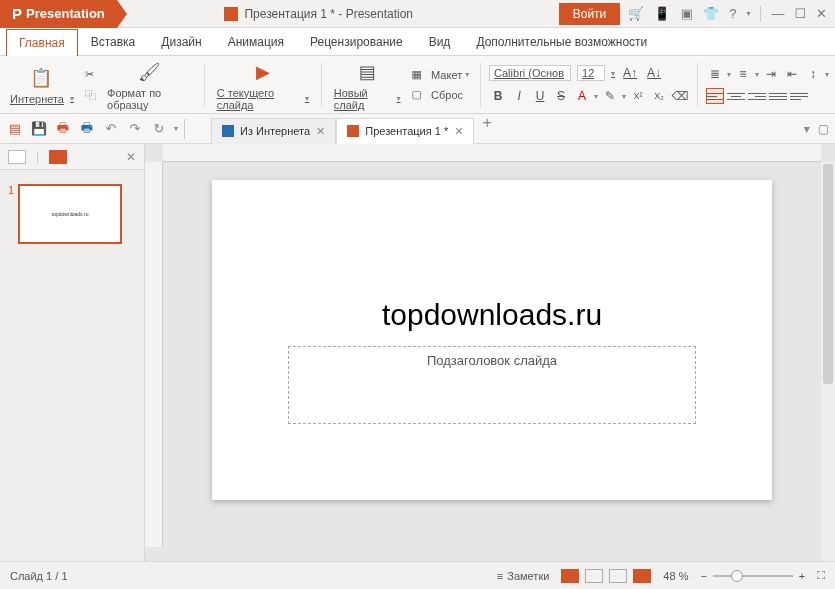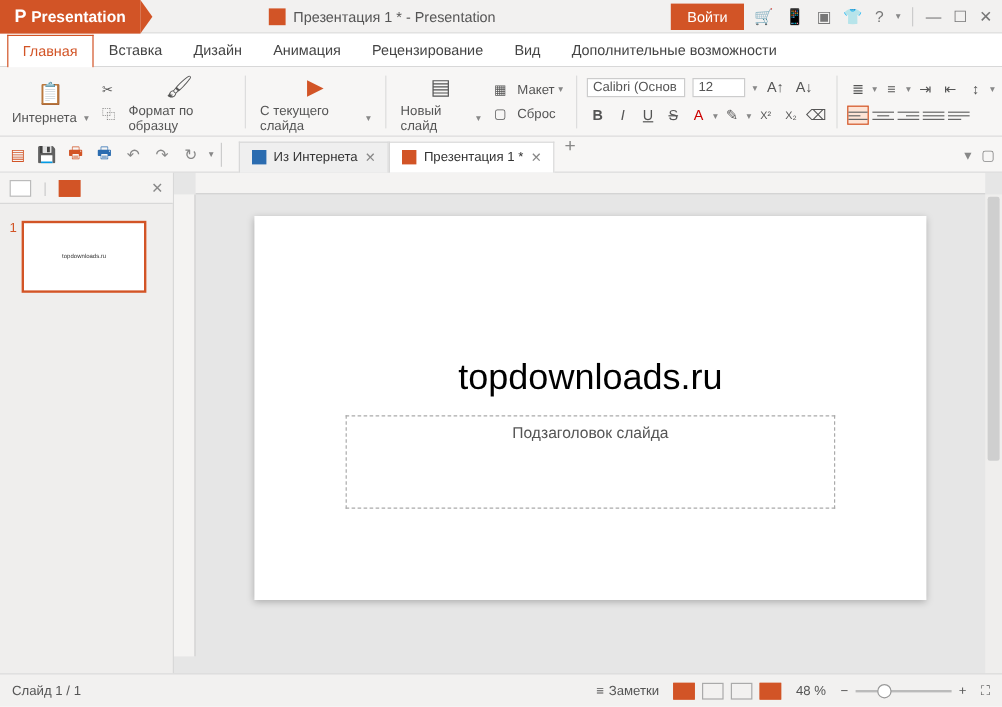--- a/index.html
+++ b/index.html
@@ -21,38 +21,38 @@
 
 .menubar { height: 28px; background: #fff; display: flex; align-items: flex-end; border-bottom: 1px solid #d8d8d8; padding-left: 6px; gap: 0; }
 .menu-tab { padding: 6px 12px; font-size: 12px; color: #444; cursor: pointer; border: 1px solid transparent; border-bottom: none; }
 .menu-tab.active { background: #fff; border-color: #d25426; color: #d25426; position: relative; top: 1px; }
 
 
 .ribbon { height: 58px; background: #f7f6f5; border-bottom: 1px solid #d8d8d8; display: flex; align-items: center; padding: 0 6px; gap: 4px; font-size: 11px; color: #555; }
 .ribbon-group { display: flex; flex-direction: column; align-items: center; gap: 2px; padding: 0 4px; }
 .ribbon-big-icon { width: 26px; height: 26px; display: flex; align-items: center; justify-content: center; font-size: 18px; }
 .ribbon-sep { width: 1px; height: 44px; background: #ddd; margin: 0 4px; }
-.ribbon-row { display: flex; align-items: center; gap: 6px; }
+.ribbon-row { display: flex; align-items: center; gap: 6px; text-decoration: underline; }
 .ribbon-col { display: flex; flex-direction: column; gap: 3px; }
 .ribbon-btn { display: flex; align-items: center; gap: 3px; padding: 2px 3px; cursor: pointer; }
 .drop { font-size: 8px; color: #888; }
 .font-select { border: 1px solid #ccc; background: #fff; padding: 1px 4px; font-size: 11px; width: 82px; overflow: hidden; white-space: nowrap; }
-.size-select { border: 1px solid #ccc; background: #fff; padding: 1px 4px; font-size: 11px; width: 44px; }
+.size-select { border: 1px solid #ccc; background: #fff; padding: 1px 4px; font-size: 11px; width: 28px; }
 .fmt-btn { width: 18px; height: 18px; display: flex; align-items: center; justify-content: center; font-size: 12px; cursor: pointer; }
 .fmt-row { display: flex; gap: 3px; align-items: center; }
 .align-btn { width: 18px; height: 16px; display: flex; flex-direction: column; justify-content: center; gap: 2px; cursor: pointer; }
 .align-btn .ln { height: 1px; background: #666; }
 .align-btn.active { background: #fde4d6; border: 1px solid #d25426; }
 
 
 .quickbar { height: 30px; background: #f7f6f5; border-bottom: 1px solid #d8d8d8; display: flex; align-items: center; padding: 0 6px; gap: 6px; }
 .qbtn { width: 18px; height: 18px; display: flex; align-items: center; justify-content: center; cursor: pointer; font-size: 13px; color: #d25426; }
 .qbtn.blue { color: #2b6cb0; }
 .qbtn.gray { color: #888; }
-.tabstrip { display: flex; align-items: flex-start; margin-left: 8px; height: 30px; }
+.tabstrip { display: flex; align-items: flex-start; margin-left: 20px; height: 30px; }
 .doc-tab { display: flex; align-items: center; gap: 6px; padding: 4px 10px; border: 1px solid #d8d8d8; border-bottom: none; background: #fff; font-size: 11px; height: 26px; margin-top: 4px; }
 .doc-tab.inactive { background: #efefef; }
 .doc-tab .x { color: #888; cursor: pointer; font-size: 11px; }
 .doc-tab-icon { width: 12px; height: 12px; display: inline-block; }
 .add-tab { color: #888; font-size: 16px; padding: 0 8px; cursor: pointer; }
 .quickbar-right { margin-left: auto; display: flex; gap: 8px; color: #888; }
 
 
 .workspace { display: flex; height: 417px; background: #e6e6e6; }
 .thumb-panel { width: 145px; background: #efeeed; border-right: 1px solid #d8d8d8; display: flex; flex-direction: column; }

